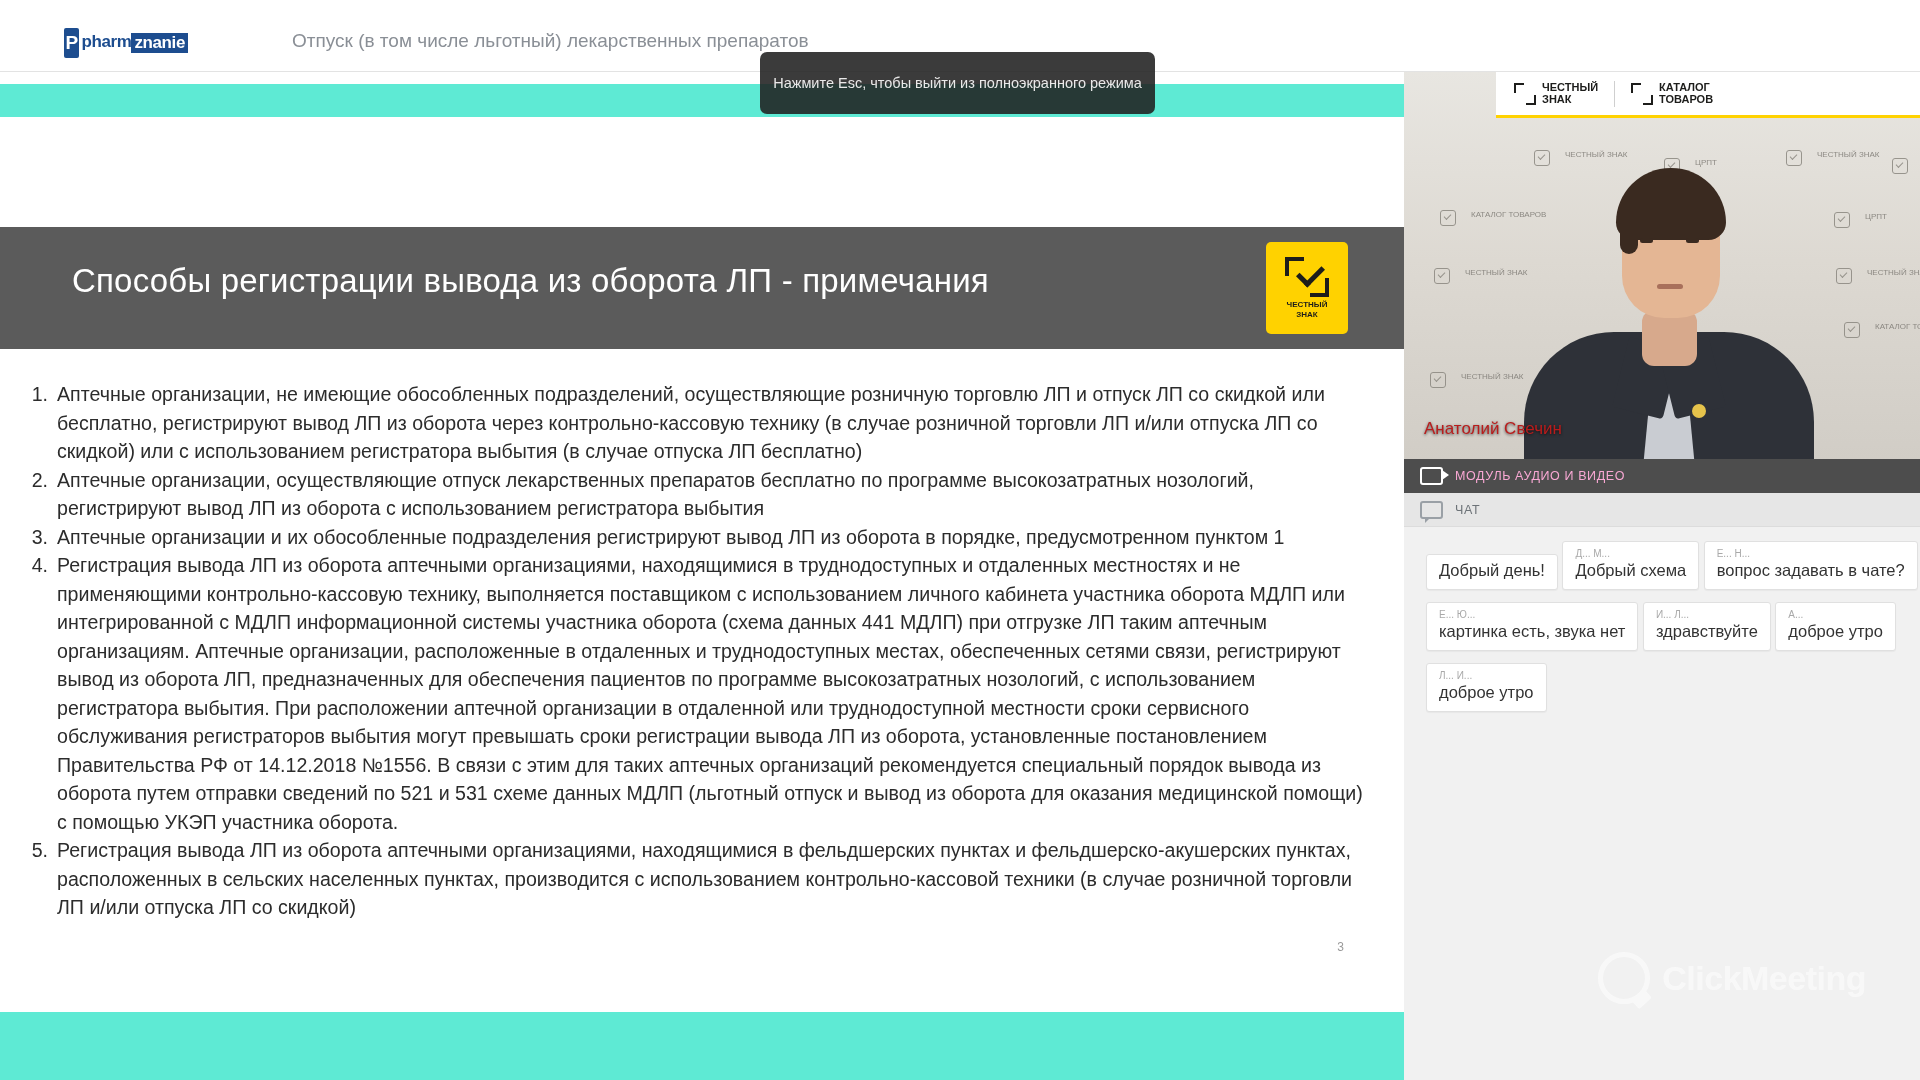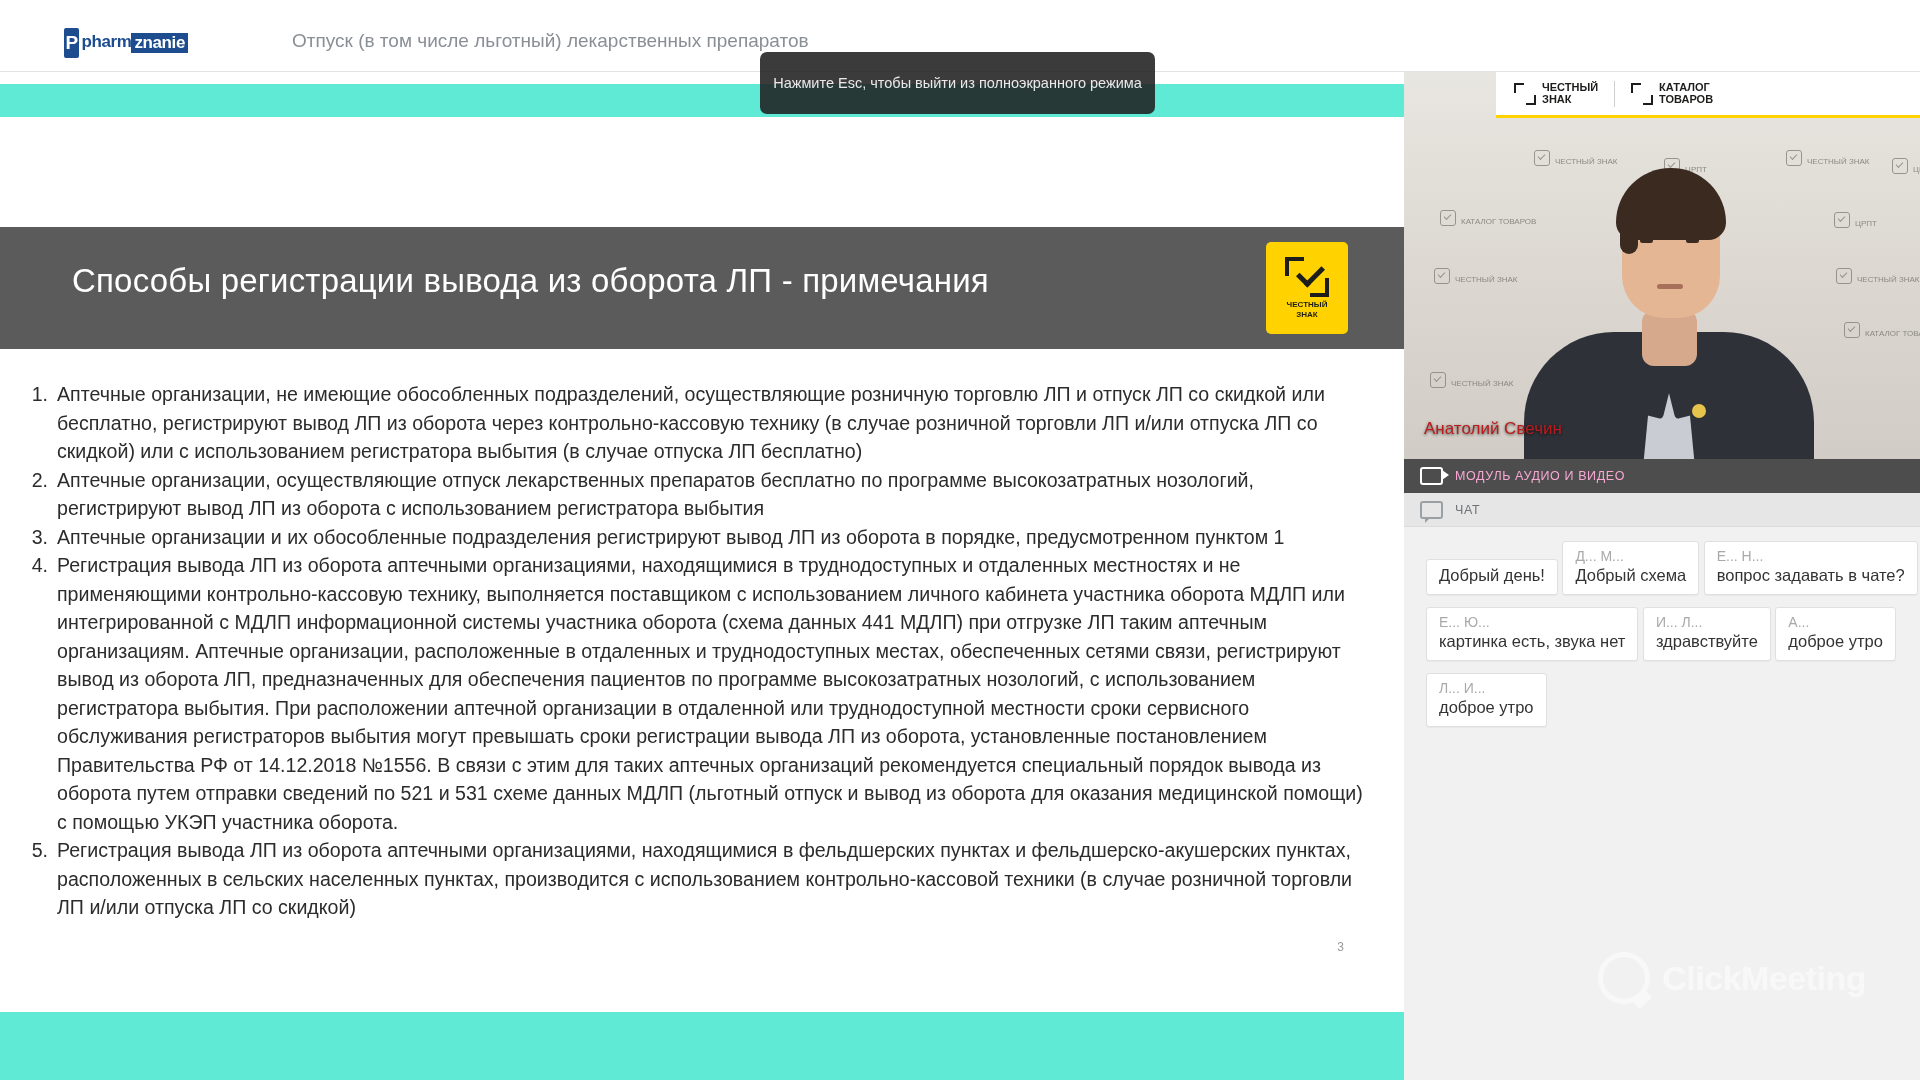--- a/index.html
+++ b/index.html
@@ -256,22 +256,22 @@
   }
   .cz-bracket::before { left: 0; top: 0; border-right: none; border-bottom: none; }
   .cz-bracket::after { right: 0; bottom: 0; border-left: none; border-top: none; }
   .vb-divider {
     width: 1px; height: 26px;
     background: #cfcfcf;
   }
   .wall-tile {
     position: absolute;
     display: flex;
-    align-items: flex-end;
-    gap: 5px;
+    align-items: flex-start;
+    gap: 15px;
     font-size: 8px;
     color: #7d7a74;
     opacity: .85;
     white-space: nowrap;
   }
   .wall-tile .tile-icon {
     width: 14px; height: 14px;
     border: 1.6px solid #8b8880;
     border-radius: 3px;
     position: relative;
@@ -458,21 +458,21 @@
     background: #ffffff;
     border: 1px solid #e0e0e0;
     border-radius: 3px;
     display: inline-block;
     padding: 6px 12px 9px 12px;
     margin-bottom: 12px;
     max-width: 440px;
     box-shadow: 0 1px 1px rgba(0,0,0,.04);
   }
   .chat-author {
-    font-size: 14px;
+    font-size: 10px;
     color: #a9a9a9;
     margin-bottom: 2px;
     white-space: nowrap;
   }
   .chat-text {
     font-size: 16.5px;
     color: #333333;
     white-space: nowrap;
   }
 

